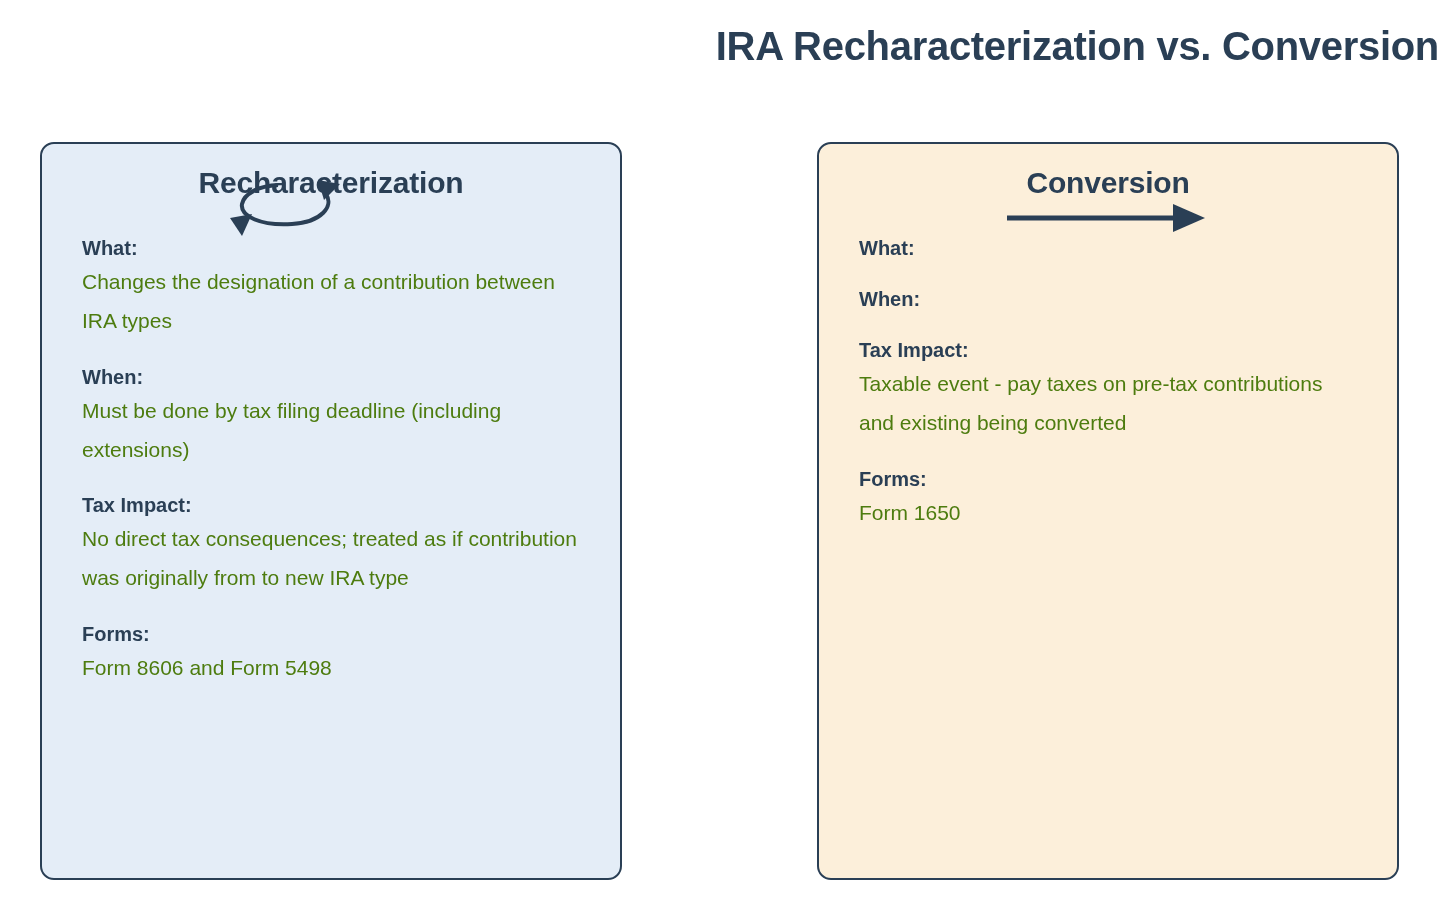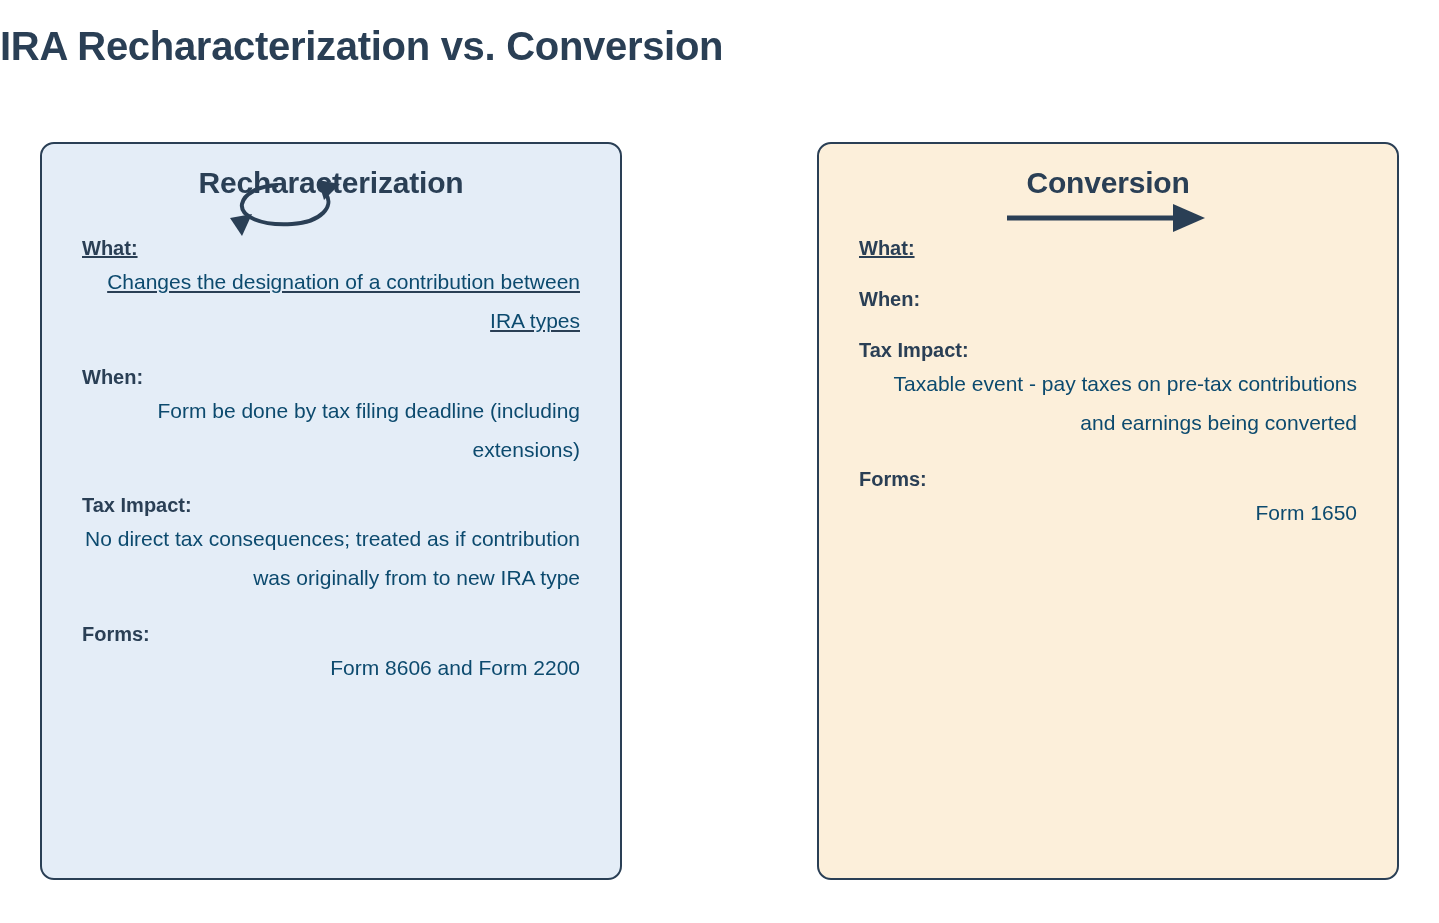--- a/index.html
+++ b/index.html
@@ -13,21 +13,21 @@
     font-family: "Liberation Sans", sans-serif;
     color: #2a3f55;
     position: relative;
     overflow: hidden;
   }
   .page-title {
     position: absolute;
     top: 24px;
     left: 0;
     width: 100%;
-    text-align: left;
+    text-align: right;
     font-size: 40px;
     font-weight: bold;
     color: #2a3f55;
     letter-spacing: -0.3px;
   }
   .cards {
     position: absolute;
     top: 142px;
     left: 40px;
     width: 1359px;
@@ -63,27 +63,25 @@
   }
   .section-label {
     font-size: 20px;
     font-weight: bold;
     color: #2a3f55;
     line-height: 1.45;
   }
   .section-text {
     font-size: 21px;
     font-weight: normal;
-    color: #0c4a6e;
+    color: #4d7c0f;
     line-height: 1.85;
-    text-align: right;
   }
   .first-section {
     padding-top: 16px;
-    text-decoration: underline;
   }
   
   .icon-loop {
     position: absolute;
     top: -46px;
     left: 140px;
     width: 130px;
     height: 78px;
     pointer-events: none;
   }
@@ -113,31 +111,31 @@
           <polygon points="96,8 118,12 102,28" fill="#2a3f55"></polygon>
           <polygon points="8,46 30,42 20,64" fill="#2a3f55"></polygon>
         </svg>
       </span>
       <div class="section-label">What:</div>
       <div class="section-text">Changes the designation of a contribution between IRA types</div>
     </div>
 
     <div class="section">
       <div class="section-label">When:</div>
-      <div class="section-text">Form be done by tax filing deadline (including extensions)</div>
+      <div class="section-text">Must be done by tax filing deadline (including extensions)</div>
     </div>
 
     <div class="section">
       <div class="section-label">Tax Impact:</div>
       <div class="section-text">No direct tax consequences; treated as if contribution was originally from to new IRA type</div>
     </div>
 
     <div class="section">
       <div class="section-label">Forms:</div>
-      <div class="section-text">Form 8606 and Form 2200</div>
+      <div class="section-text">Form 8606 and Form 5498</div>
     </div>
   </div>
 
   <div class="card card-conversion">
     <div class="card-title">Conversion</div>
 
     <div class="section first-section">
       <span class="icon-arrow">
         <svg width="210" height="36" viewBox="0 0 210 36" xmlns="http://www.w3.org/2000/svg">
           <line x1="2" y1="18" x2="168" y2="18" stroke="#2a3f55" stroke-width="5"></line>
@@ -146,21 +144,21 @@
       </span>
       <div class="section-label">What:</div>
     </div>
 
     <div class="section">
       <div class="section-label">When:</div>
     </div>
 
     <div class="section">
       <div class="section-label">Tax Impact:</div>
-      <div class="section-text">Taxable event - pay taxes on pre-tax contributions and earnings being converted</div>
+      <div class="section-text">Taxable event - pay taxes on pre-tax contributions and existing being converted</div>
     </div>
 
     <div class="section">
       <div class="section-label">Forms:</div>
       <div class="section-text">Form 1650</div>
     </div>
   </div>
 
 </div>
 

